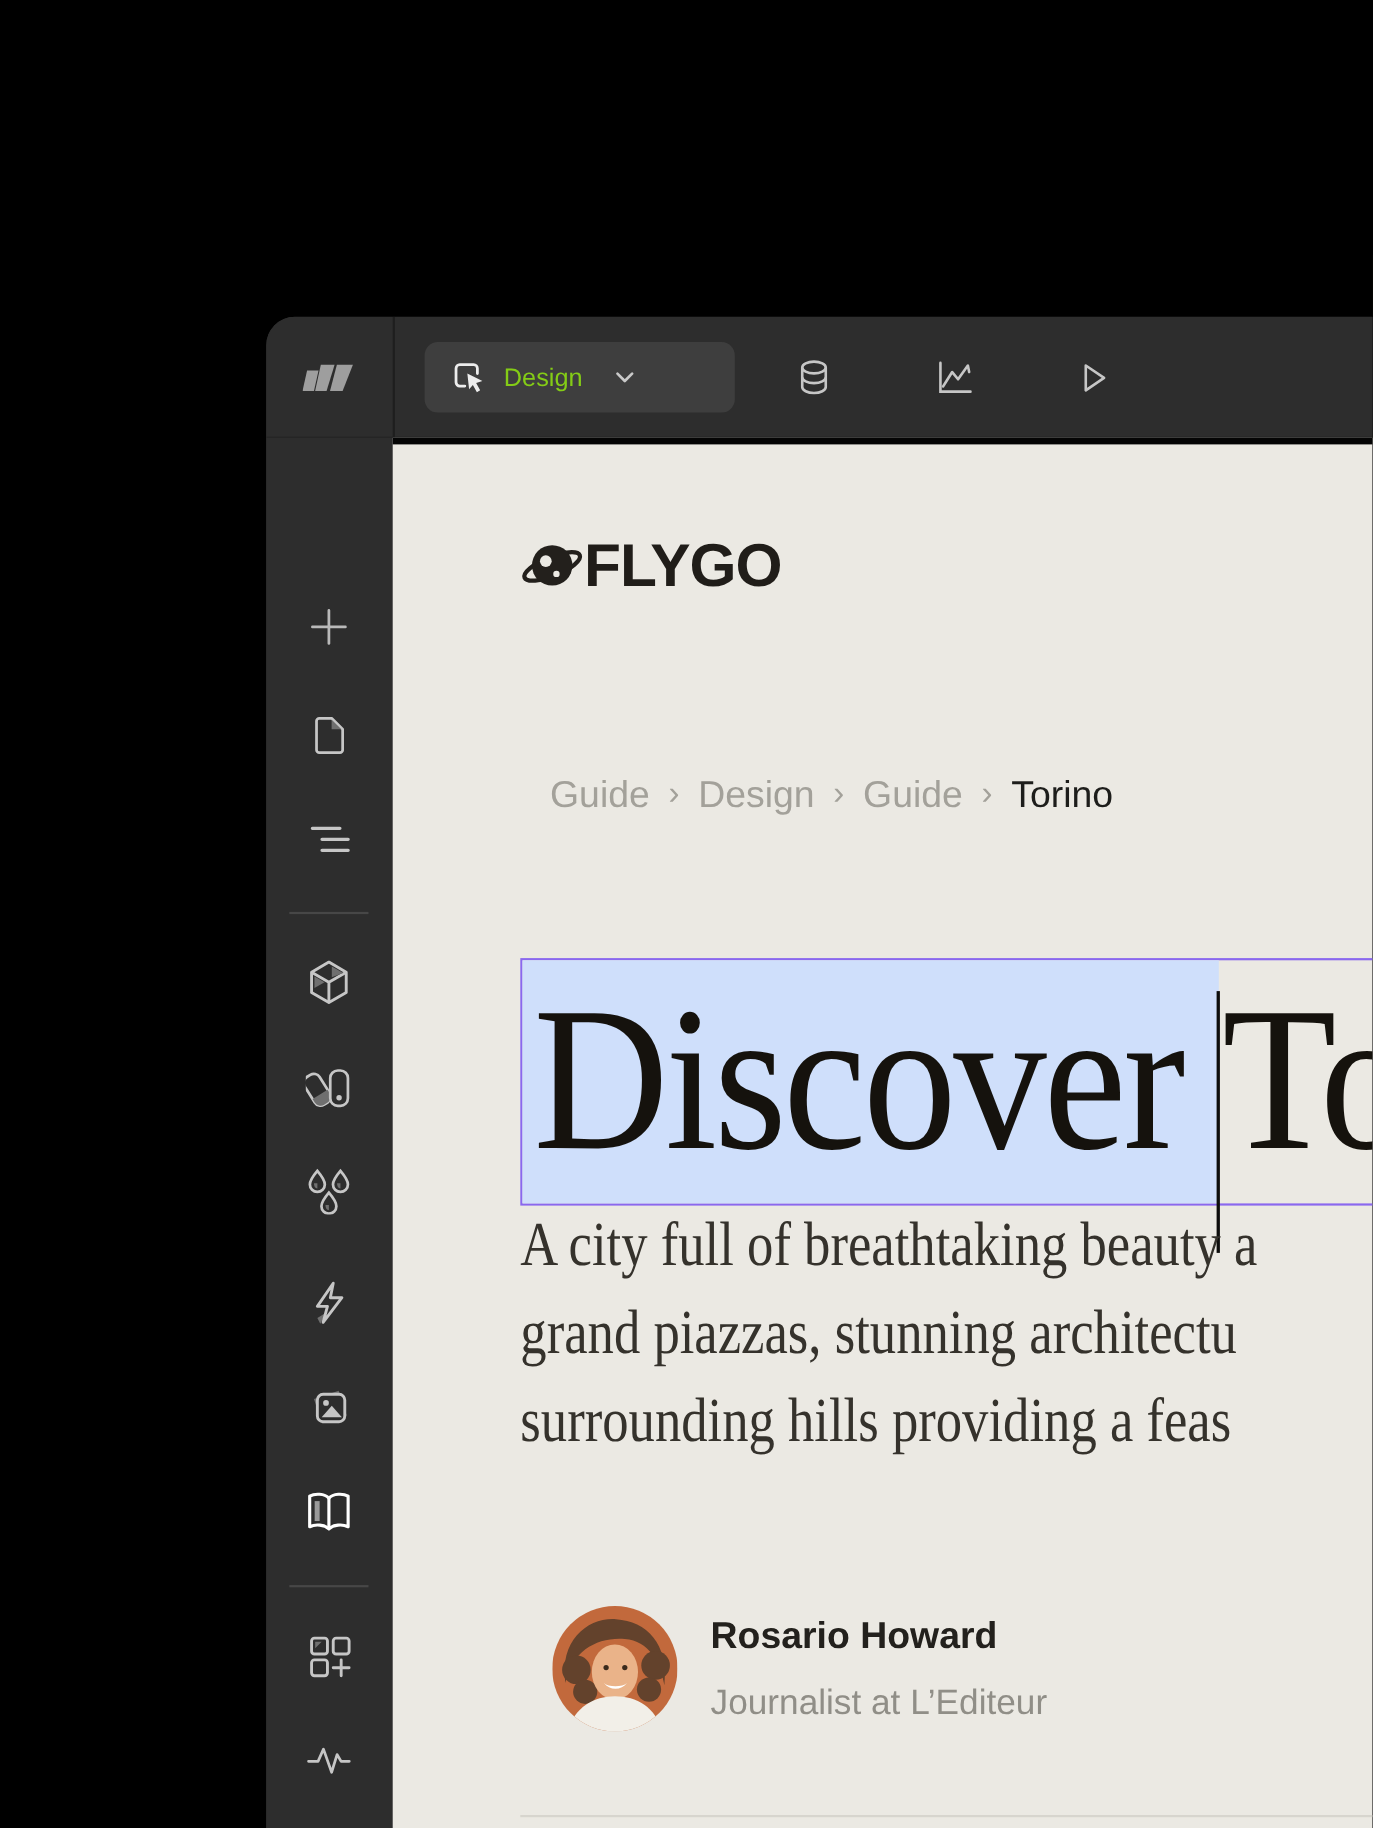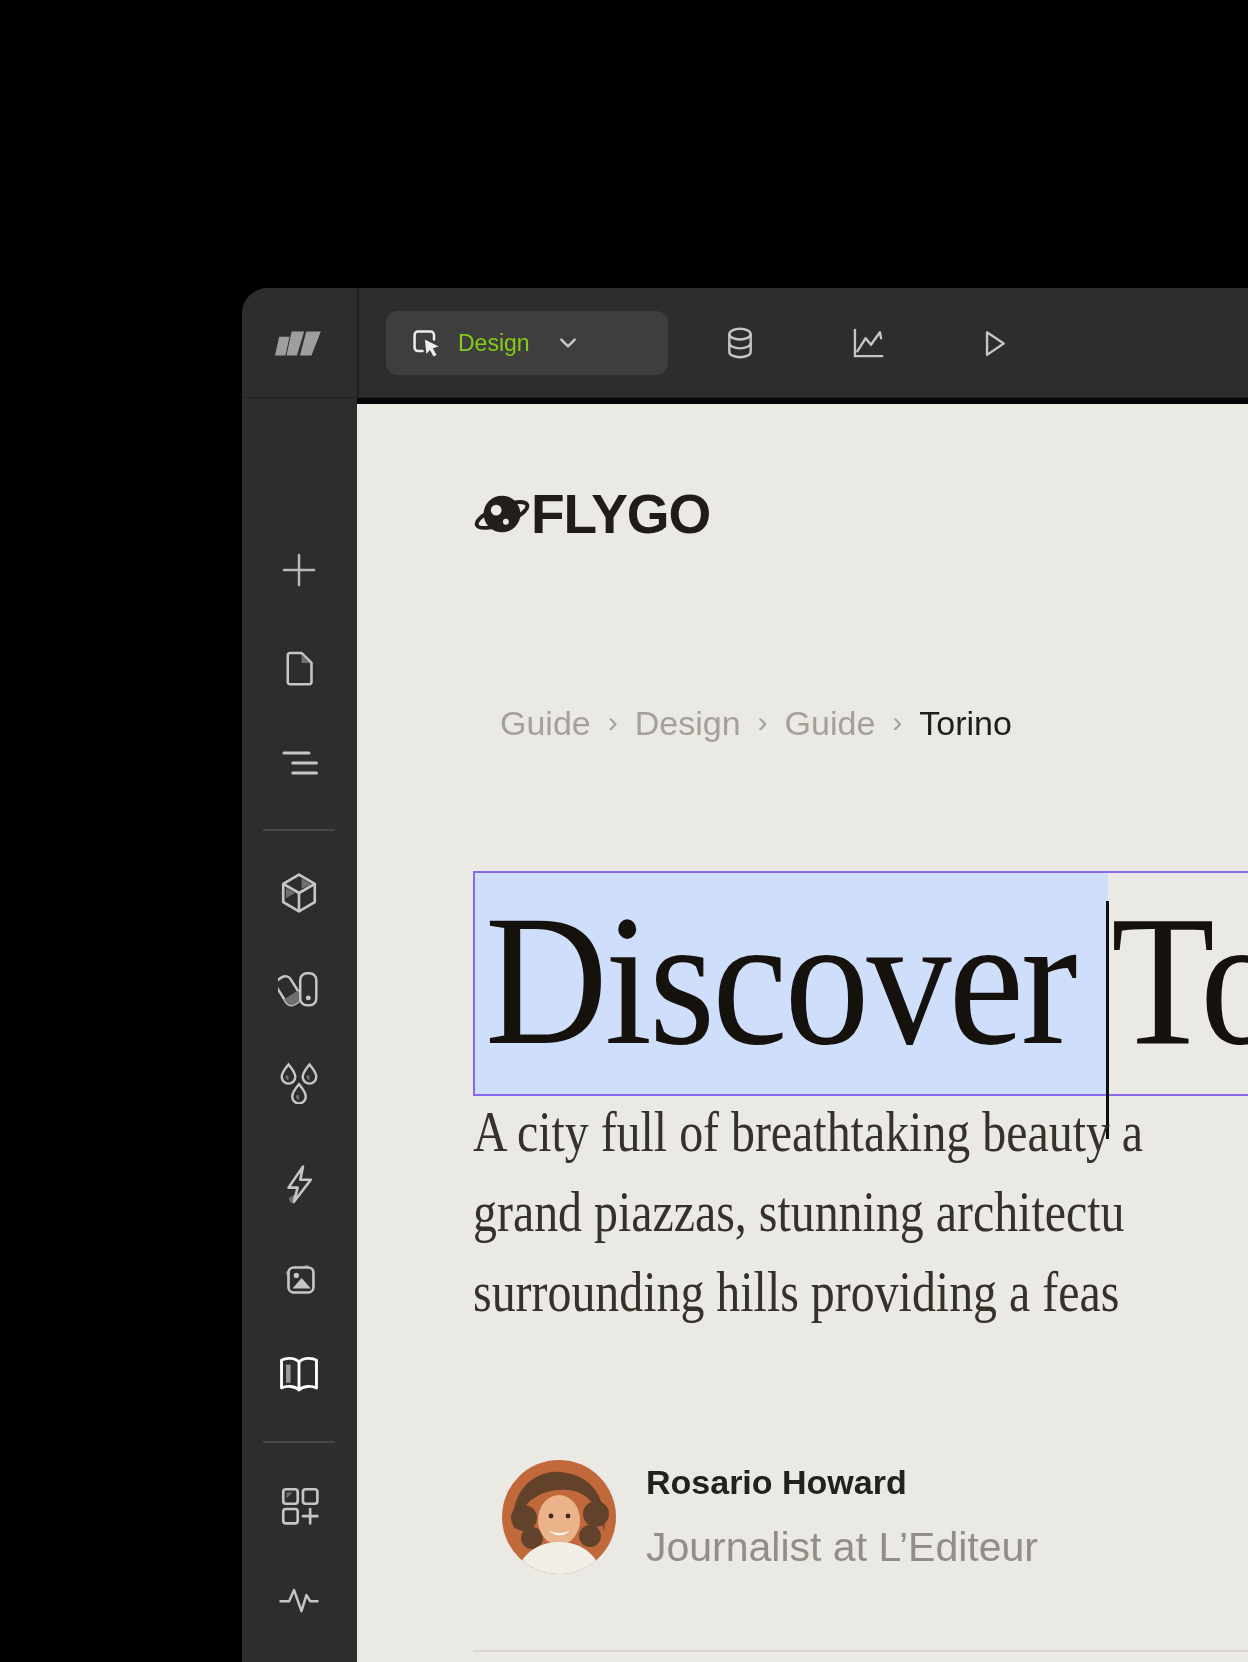--- a/index.html
+++ b/index.html
@@ -54,21 +54,21 @@
     color:#15120d; white-space:nowrap; transform:scaleY(1.1); transform-origin:0 60%;
   }
   .body-copy {
     position:absolute; left:116px; top:688px; width:1000px;
     font-family:"Liberation Serif", serif; font-size:57px; line-height:80px;
     color:#35322c; white-space:nowrap; transform:scaleX(0.84); transform-origin:0 0;
   }
   .author { position:absolute; left:145px; top:1056px; display:flex; align-items:center; gap:30px; }
   .avatar { width:114px; height:114px; border-radius:50%; overflow:hidden; flex:0 0 auto; }
   .author .name { font-size:34px; font-weight:600; color:#23211d; }
-  .author .role { font-size:41px; color:#908e87; margin-top:22px; }
+  .author .role { font-size:32px; color:#908e87; margin-top:22px; }
   .bottom-divider { position:absolute; left:116px; right:0; top:1246px; height:2px; background:#d7d5ce; }
   svg { display:block; }
 </style>
 </head>
 <body>
 
 <div class="stage">
   <div class="window">
 
     <div class="topbar">

